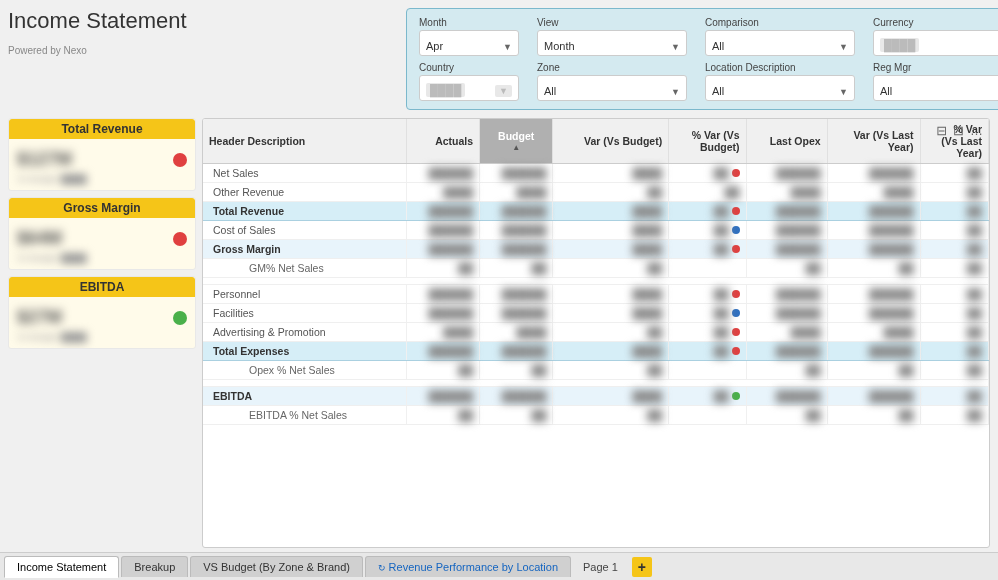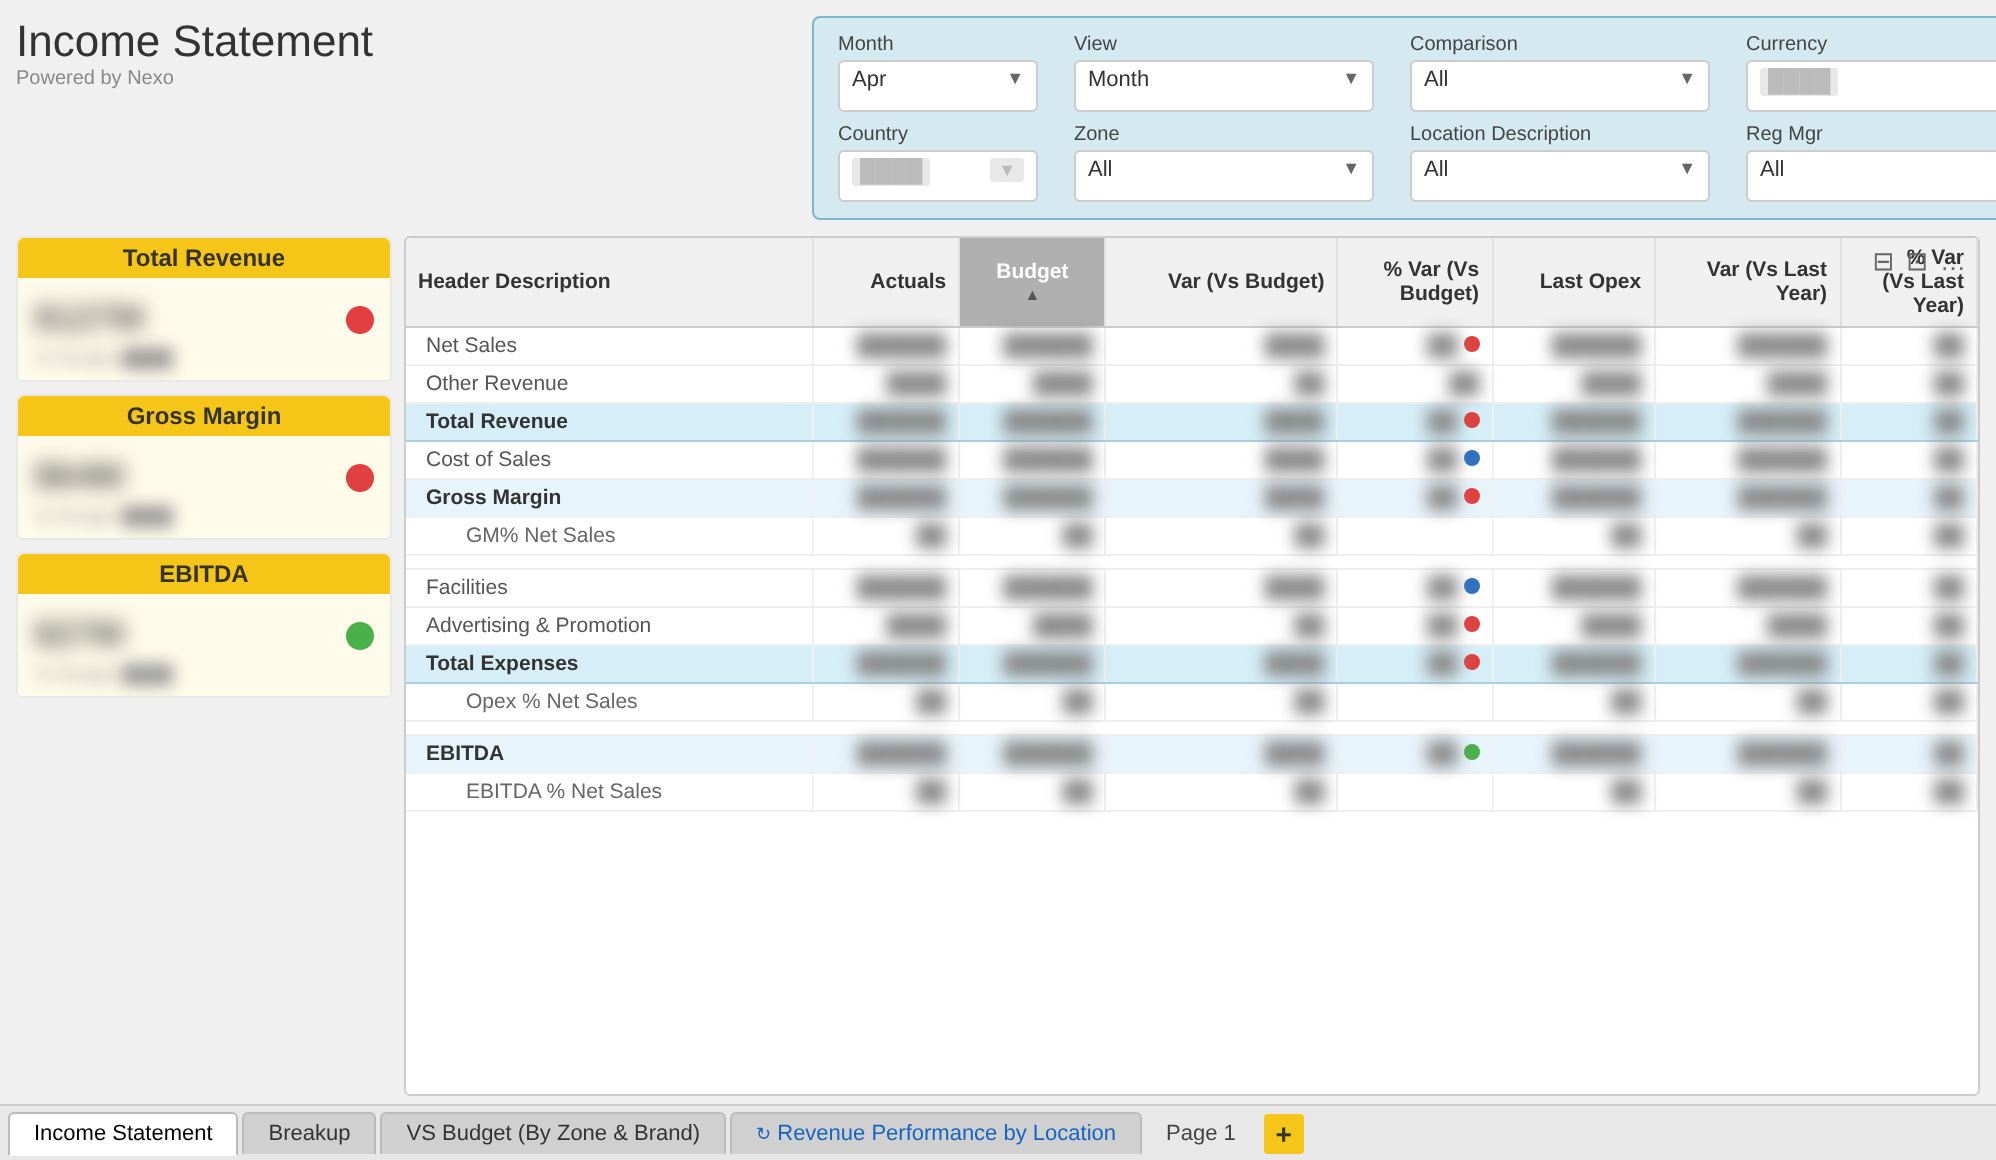--- a/index.html
+++ b/index.html
@@ -1,30 +1,30 @@
 <!DOCTYPE html>
 <html><head>
   <meta charset="utf-8">
   <style>
     * { box-sizing: border-box; margin: 0; padding: 0; }
     body { font-family: 'Segoe UI', Arial, sans-serif; font-size: 11px; background: #f0f0f0; width: 998px; height: 580px; overflow: hidden; }
 
     .app-container { display: flex; flex-direction: column; height: 580px; background: #f0f0f0; }
     .title-block { flex: 0 0 auto; }
     .app-title { font-size: 22px; font-weight: 300; color: #333; }
-    .app-subtitle { font-size: 10px; color: #888; margin-top: 0; }
+    .app-subtitle { font-size: 10px; color: #888; margin-top: 11px; }
 
     
     .filter-bar { background: #d4eaf0; border: 1.5px solid #7bb8cc; border-radius: 4px; padding: 8px 12px; margin: 0 8px 4px 200px; }
     .filter-row { display: flex; gap: 18px; margin-bottom: 6px; }
     .filter-row:last-child { margin-bottom: 0; }
     .filter-group { display: flex; flex-direction: column; gap: 2px; min-width: 100px; }
     .filter-group.wide { min-width: 150px; flex: 1; }
     .filter-label { font-size: 10px; color: #444; font-weight: 500; }
-    .filter-select { background: white; border: 1px solid #ccc; border-radius: 3px; padding: 3px 6px; font-size: 11px; display: flex; align-items: flex-start; justify-content: space-between; cursor: pointer; height: 26px; }
+    .filter-select { background: white; border: 1px solid #ccc; border-radius: 3px; padding: 3px 6px; font-size: 11px; display: flex; align-items: flex-end; justify-content: space-between; cursor: pointer; height: 26px; }
     .filter-select span { color: #333; }
     .filter-select .chevron { color: #666; font-size: 9px; }
     .filter-select.blurred span { color: #bbb; background: #e8e8e8; padding: 1px 4px; border-radius: 2px; }
 
     
     .main-content { display: flex; flex: 1; overflow: hidden; padding: 0 8px 4px 8px; gap: 6px; }
 
     
     .kpi-panel { width: 188px; display: flex; flex-direction: column; gap: 6px; flex-shrink: 0; }
     .kpi-card { background: #f5f5f5; border: 1px solid #ddd; border-radius: 3px; padding: 6px 8px; }
@@ -40,21 +40,21 @@
 
     
     .data-table-wrap { flex: 1; background: white; border: 1px solid #ccc; border-radius: 3px; overflow: auto; position: relative; }
     .data-table { width: 100%; border-collapse: collapse; font-size: 10.5px; }
     .data-table th { background: #f0f0f0; padding: 4px 6px; text-align: right; font-weight: 600; color: #333; border-bottom: 1px solid #ccc; border-right: 1px solid #e0e0e0; white-space: nowrap; }
     .data-table th.desc { text-align: left; min-width: 160px; }
     .data-table th.budget-col { background: #b0b0b0; color: white; text-align: center; }
     .data-table td { padding: 3px 6px; border-bottom: 1px solid #efefef; border-right: 1px solid #f0f0f0; text-align: right; white-space: nowrap; }
     .data-table td.desc { text-align: left; padding-left: 10px; color: #333; }
     .data-table td.desc.indent { color: #555; }
-    .data-table td.desc.indent2 { padding-left: 30px; color: #666; }
+    .data-table td.desc.indent2 { padding-left: 46px; color: #666; }
     .data-table tr.total-row { background: #d6eef7; font-weight: 600; }
     .data-table tr.total-row td { border-bottom: 1px solid #aad0e0; }
     .data-table tr.subtotal-row { background: #e8f4fb; font-weight: 600; }
     .cell-blurred { filter: blur(4px); color: #888; display: inline-block; }
     .table-icons { position: absolute; top: 4px; right: 6px; display: flex; gap: 6px; }
     .sort-arrow { display: block; font-size: 8px; color: #555; text-align: center; margin-top: 1px; }
     .indicator { display: inline-block; width: 8px; height: 8px; border-radius: 50%; }
     .indicator.red { background: #e04040; }
     .indicator.green { background: #4ab04a; }
     .indicator.blue { background: #3070c0; }
@@ -265,20 +265,30 @@
             <td></td>
             <td><span class="cell-blurred">██</span></td>
             <td><span class="cell-blurred">██</span></td>
             <td><span class="cell-blurred">██</span></td>
           </tr>
 
           <tr style="height:6px;">
               <td colspan="8"></td>
             </tr>
 
+          <tr>
+            <td class="desc indent">Personnel</td>
+            <td><span class="cell-blurred">██████</span></td>
+            <td><span class="cell-blurred">██████</span></td>
+            <td><span class="cell-blurred">████</span></td>
+            <td><span class="cell-blurred">██</span> <span class="indicator red"></span></td>
+            <td><span class="cell-blurred">██████</span></td>
+            <td><span class="cell-blurred">██████</span></td>
+            <td><span class="cell-blurred">██</span></td>
+          </tr>
 
           <tr>
             <td class="desc indent">Facilities</td>
             <td><span class="cell-blurred">██████</span></td>
             <td><span class="cell-blurred">██████</span></td>
             <td><span class="cell-blurred">████</span></td>
             <td><span class="cell-blurred">██</span> <span class="indicator blue"></span></td>
             <td><span class="cell-blurred">██████</span></td>
             <td><span class="cell-blurred">██████</span></td>
             <td><span class="cell-blurred">██</span></td>

